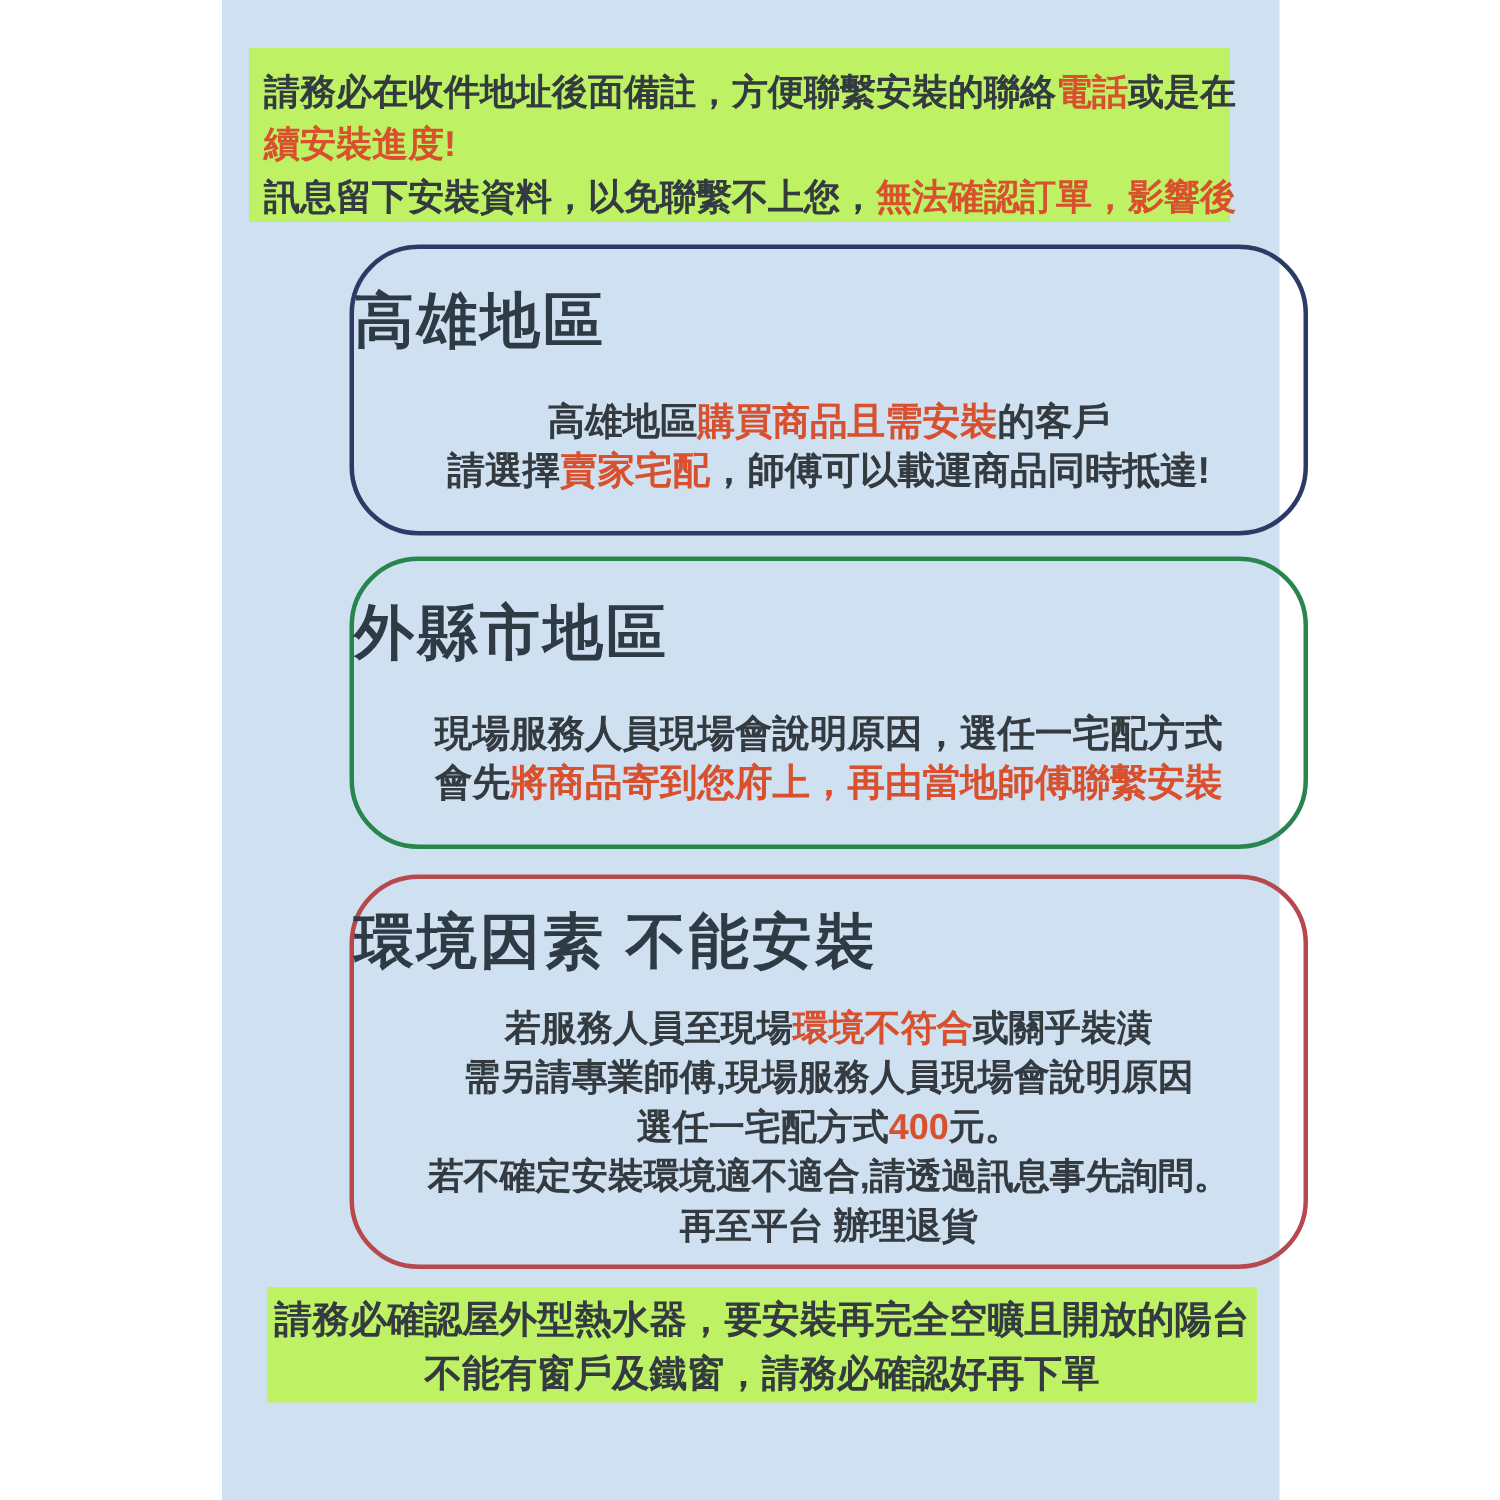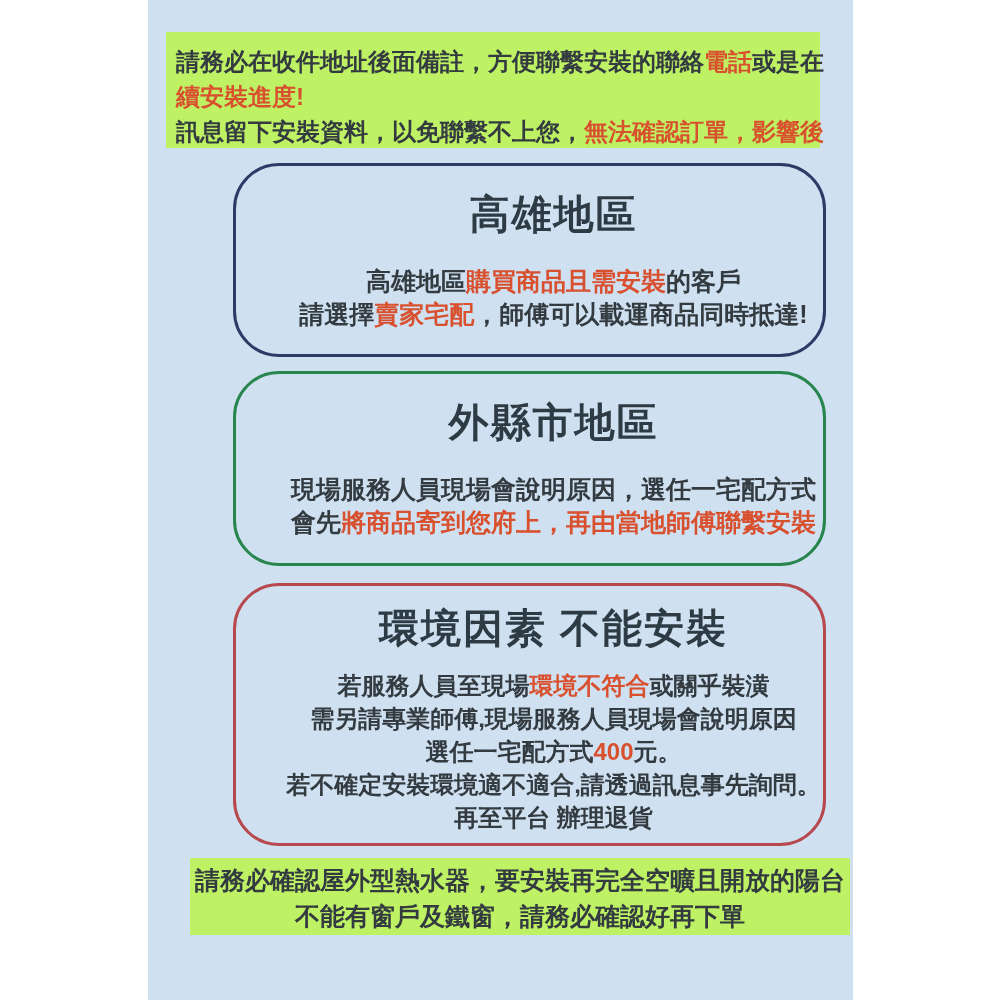--- a/index.html
+++ b/index.html
@@ -9,25 +9,25 @@
     color:#333b41;
   }
   .panel { position:absolute; left:148px; top:0; width:705px; height:1000px; background:#cfe0f1; }
   .note { position:absolute; background:#bef264; color:#333b41; font-weight:600; }
   .top-note {
     left:166px; top:32px; width:654px; height:116px; box-sizing:border-box;
     padding:12px 0 0 10px; font-size:24px; line-height:35px; white-space:nowrap;
   }
   .bottom-note {
     left:178px; top:858px; width:660px; height:77px; box-sizing:border-box;
-    padding-top:4px; font-size:25px; line-height:36px;margin-left:12px;
+    padding-top:4px; font-size:25px; line-height:36px;
   }
   .box {
-    position:absolute; left:233px; width:593px; box-sizing:border-box;
-    border:3px solid #000; border-radius:46px; text-align:center;padding-left:48px;
+    position:absolute; left:233px; width:639px; box-sizing:border-box;
+    border:3px solid #000; border-radius:46px; text-align:left;
   }
   .box-1 { top:163px; height:194px; border-color:#2c3a66; }
   .box-2 { top:371px; height:195px; border-color:#27854d; }
   .box-3 { top:583px; height:263px; border-color:#b6484e; }
   .box-title {
     font-size:40px; font-weight:700; line-height:48px; margin-top:24px;
     color:#2f3b44; letter-spacing:2px;
   }
   .box-3 .box-title { margin-top:18px; }
   .box-body { font-size:25px; line-height:33px; margin-top:27px; font-weight:600; }

